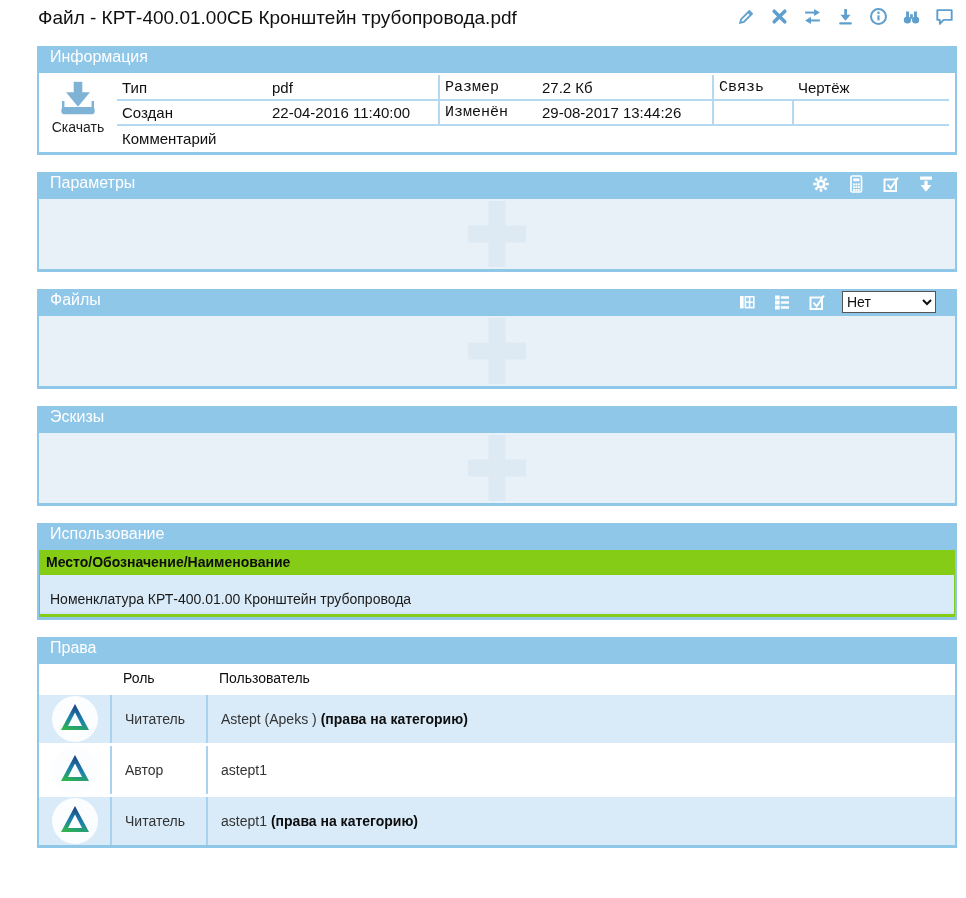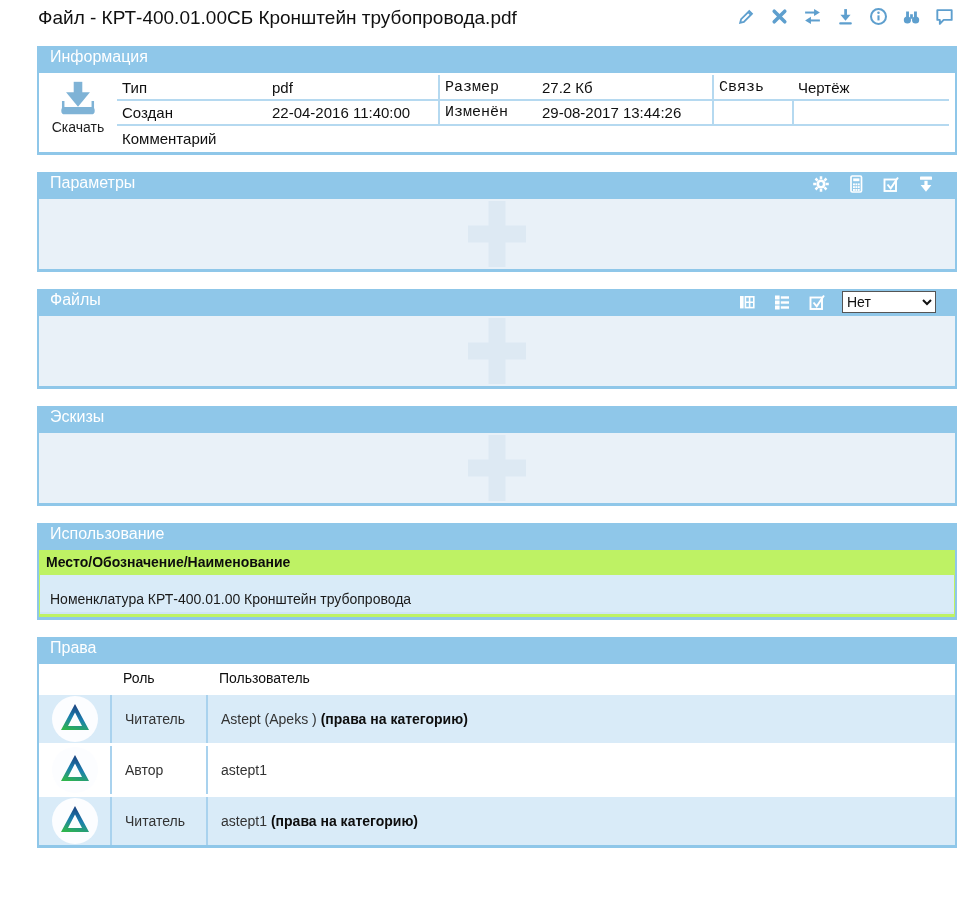--- a/index.html
+++ b/index.html
@@ -38,21 +38,21 @@
 
   
   .empty-body { background:#e9f1f8; height:70px; position:relative; cursor:pointer; }
   .plus { position:absolute; left:50%; top:50%; transform:translate(-50%,-50%); width:58px; height:66px; }
   .plus::before { content:""; position:absolute; left:50%; top:0; transform:translateX(-50%); width:17px; height:100%; background:#dde9f3; }
   .plus::after  { content:""; position:absolute; top:50%; left:0; transform:translateY(-50%); height:17px; width:100%; background:#dde9f3; }
 
   select.files-filter { width:94px; height:22px; font-size:14px; font-family:inherit; border:1px solid #555; background:#fff; color:#111; }
 
   
-  .usage-body { background:#bef264; font-size:14px; padding-bottom:3px; }
+  .usage-body { background:#84cc16; font-size:14px; padding-bottom:3px; }
   .usage-colhdr { font-weight:bold; color:#0d0d0d; padding:4px 7px 5px; }
   .usage-row { background:#d9ebf8; margin:0 1px; padding:16px 10px 5px; color:#1a1a1a; cursor:pointer; border-bottom:2px solid #cfe4f4; }
 
   
   .rights-table { width:100%; border-collapse:collapse; font-size:14px; color:#333; background:#fff; }
   .rights-table th { text-align:left; font-size:14px; color:#0d0d0d; padding:6px 6px 6px 12px; height:14px; font-weight:normal; }
   .rights-table td { height:48px; vertical-align:middle; }
   .rights-table tr.data-row td { border-top:3px solid #fff; }
   .rights-table tr.alt td { background:#d9ebf8; }
   .col-icon { width:72px; text-align:center; }

